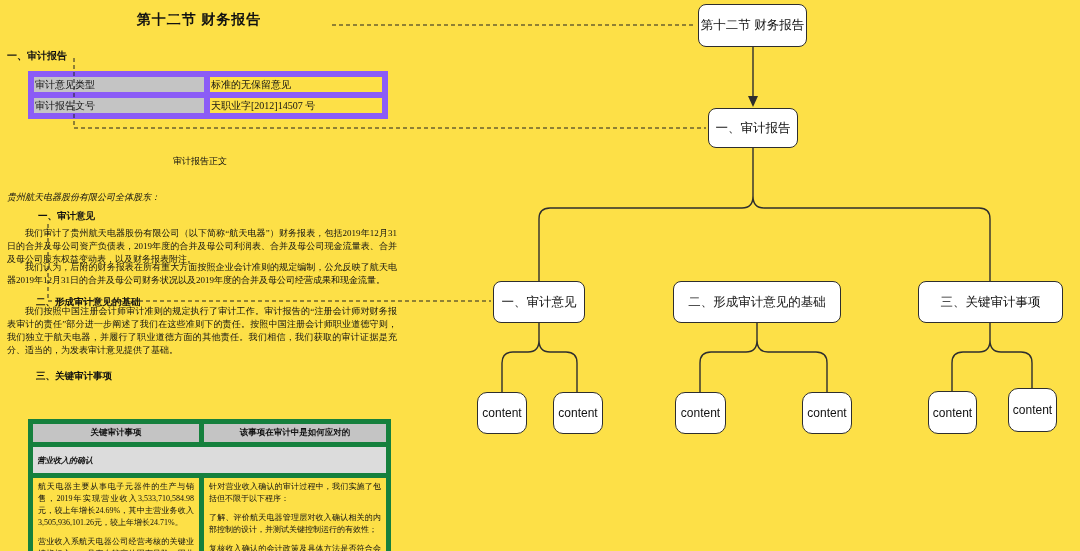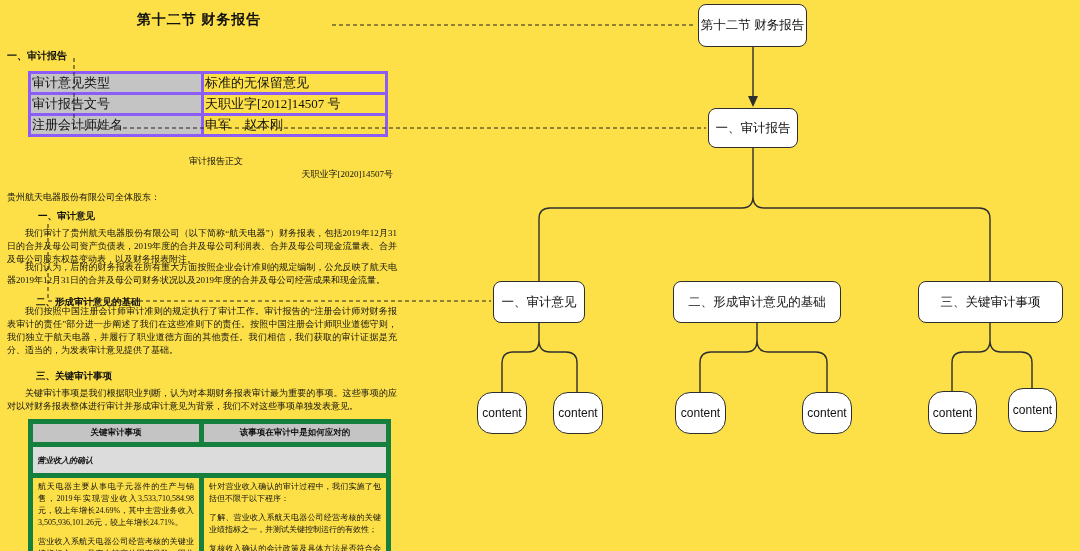--- a/index.html
+++ b/index.html
@@ -6,39 +6,39 @@
   #stage{position:relative;width:1080px;height:551px;background:#fde047;overflow:hidden;
          font-family:"Liberation Serif","DejaVu Serif",serif;color:#111;}
   .abs{position:absolute;}
 
   
   .doc-title{top:11px;left:0;width:398px;text-align:center;font-size:14px;font-weight:bold;letter-spacing:1px;}
   .h-sec{font-weight:bold;font-size:10px;}
   .h-sub{font-weight:bold;font-size:9.5px;}
   .doc-p{font-size:9px;line-height:13px;text-align:justify;text-indent:2em;width:390px;left:7px;}
   .info-table{top:71px;left:28px;width:360px;border-collapse:collapse;table-layout:fixed;}
-  .info-table td{border:3px solid #8b5cf6;height:15px;font-size:13px;padding:0 1px;overflow:hidden;white-space:nowrap;}
+  .info-table td{border:6px solid #8b5cf6;height:15px;font-size:10px;padding:0 1px;overflow:hidden;white-space:nowrap;}
   .lbl{background:#c4c4c4;width:168px;}
-  .caption{top:155px;left:36px;width:360px;text-align:center;font-size:9px;}
+  .caption{top:155px;left:20px;width:360px;text-align:center;font-size:9px;}
   .docnum{top:168px;left:0;width:393px;text-align:right;font-size:9px;}
-  .salut{top:191px;left:7px;font-size:9px;}
+  .salut{top:191px;left:7px;font-size:9px;font-style:italic;}
 
   .kam-table{top:419px;left:28px;width:344px;border-collapse:collapse;table-layout:fixed;}
   .kam-table td{border:5px solid #15803d;font-size:8px;vertical-align:top;}
   .kam-head td{background:#c4c4c4;font-weight:bold;text-align:center;font-size:8.5px;height:16px;vertical-align:middle;}
   .kam-sub td{background:#dcdcdc;font-weight:bold;font-style:italic;height:14px;padding:6px 4px;vertical-align:middle;}
   .kam-body td{padding:3px 5px;line-height:12px;text-align:justify;}
   .kam-body p{margin:0 0 7px 0;}
   .c1{width:164px;} .c2{width:180px;}
 
   
   .node{position:absolute;background:#fff;border:1.4px solid #2e2e2e;border-radius:8px;
         display:flex;align-items:center;justify-content:center;
         font-family:"Liberation Sans","DejaVu Sans",sans-serif;font-size:12.5px;color:#111;white-space:nowrap;box-sizing:border-box;}
-  .node.small{border-radius:15px;font-size:12px;}
+  .node.small{border-radius:10px;font-size:12px;}
   #connector-svg{position:absolute;left:0;top:0;pointer-events:none;}
 </style>
 </head>
 <body>
 
 <div id="stage">
 
   <div class="abs doc-title">第十二节 财务报告</div>
 
   <div class="abs h-sec" style="top:49px;left:7px;">一、审计报告</div>
@@ -46,58 +46,52 @@
   <table class="abs info-table">
     <tbody>
         <tr>
       <td class="lbl">审计意见类型</td>
       <td>标准的无保留意见</td>
     </tr>
     <tr>
       <td class="lbl">审计报告文号</td>
       <td>天职业字[2012]14507 号</td>
     </tr>
-    <tr>
-      <td class="lbl">注册会计师姓名</td>
-      <td>申军　赵本刚</td>
-    </tr>
   </tbody>
     </table>
 
   <div class="abs caption">审计报告正文</div>
-  <div class="abs docnum">天职业字[2020]14507号</div>
   <div class="abs salut">贵州航天电器股份有限公司全体股东：</div>
 
   <div class="abs h-sub" style="top:210px;left:38px;">一、审计意见</div>
   <div class="abs doc-p" style="top:227px;">我们审计了贵州航天电器股份有限公司（以下简称“航天电器”）财务报表，包括2019年12月31日的合并及母公司资产负债表，2019年度的合并及母公司利润表、合并及母公司现金流量表、合并及母公司股东权益变动表，以及财务报表附注。</div>
   <div class="abs doc-p" style="top:261px;">我们认为，后附的财务报表在所有重大方面按照企业会计准则的规定编制，公允反映了航天电器2019年12月31日的合并及母公司财务状况以及2019年度的合并及母公司经营成果和现金流量。</div>
 
   <div class="abs h-sub" style="top:296px;left:36px;">二、形成审计意见的基础</div>
   <div class="abs doc-p" style="top:305px;">我们按照中国注册会计师审计准则的规定执行了审计工作。审计报告的“注册会计师对财务报表审计的责任”部分进一步阐述了我们在这些准则下的责任。按照中国注册会计师职业道德守则，我们独立于航天电器，并履行了职业道德方面的其他责任。我们相信，我们获取的审计证据是充分、适当的，为发表审计意见提供了基础。</div>
 
   <div class="abs h-sub" style="top:370px;left:36px;">三、关键审计事项</div>
-  <div class="abs doc-p" style="top:387px;">关键审计事项是我们根据职业判断，认为对本期财务报表审计最为重要的事项。这些事项的应对以对财务报表整体进行审计并形成审计意见为背景，我们不对这些事项单独发表意见。</div>
 
   <table class="abs kam-table">
     <tbody>
         <tr class="kam-head">
       <td class="c1">关键审计事项</td>
       <td class="c2">该事项在审计中是如何应对的</td>
     </tr>
     <tr class="kam-sub">
       <td colspan="2">营业收入的确认</td>
     </tr>
     <tr class="kam-body">
       <td class="c1">
         <p>航天电器主要从事电子元器件的生产与销售，2019年实现营业收入3,533,710,584.98元，较上年增长24.69%，其中主营业务收入3,505,936,101.26元，较上年增长24.71%。</p>
         <p>营业收入系航天电器公司经营考核的关键业绩指标之一，且存在较高的固有风险，因此我们将航天电器收入确认作为关键审计事项。</p>
       </td>
       <td class="c2">
         <p>针对营业收入确认的审计过程中，我们实施了包括但不限于以下程序：</p>
-        <p>了解、营业收入系航天电器公司经营考核的关键业绩指标之一，并测试关键控制运行的有效性；</p>
+        <p>了解、评价航天电器管理层对收入确认相关的内部控制的设计，并测试关键控制运行的有效性；</p>
         <p>复核收入确认的会计政策及具体方法是否符合会计准则的规定、行业的特点，以及是否正确且一贯地运用；</p>
       </td>
     </tr>
   </tbody>
     </table>
 
   <svg id="connector-svg" width="1080" height="551" viewBox="0 0 1080 551">
 
     <path d="M332,25 H696" stroke="#222" stroke-width="1" fill="none" stroke-dasharray="4 3"></path>
     <path d="M74,58 V128 H706" stroke="#222" stroke-width="1" fill="none" stroke-dasharray="4 3"></path>

